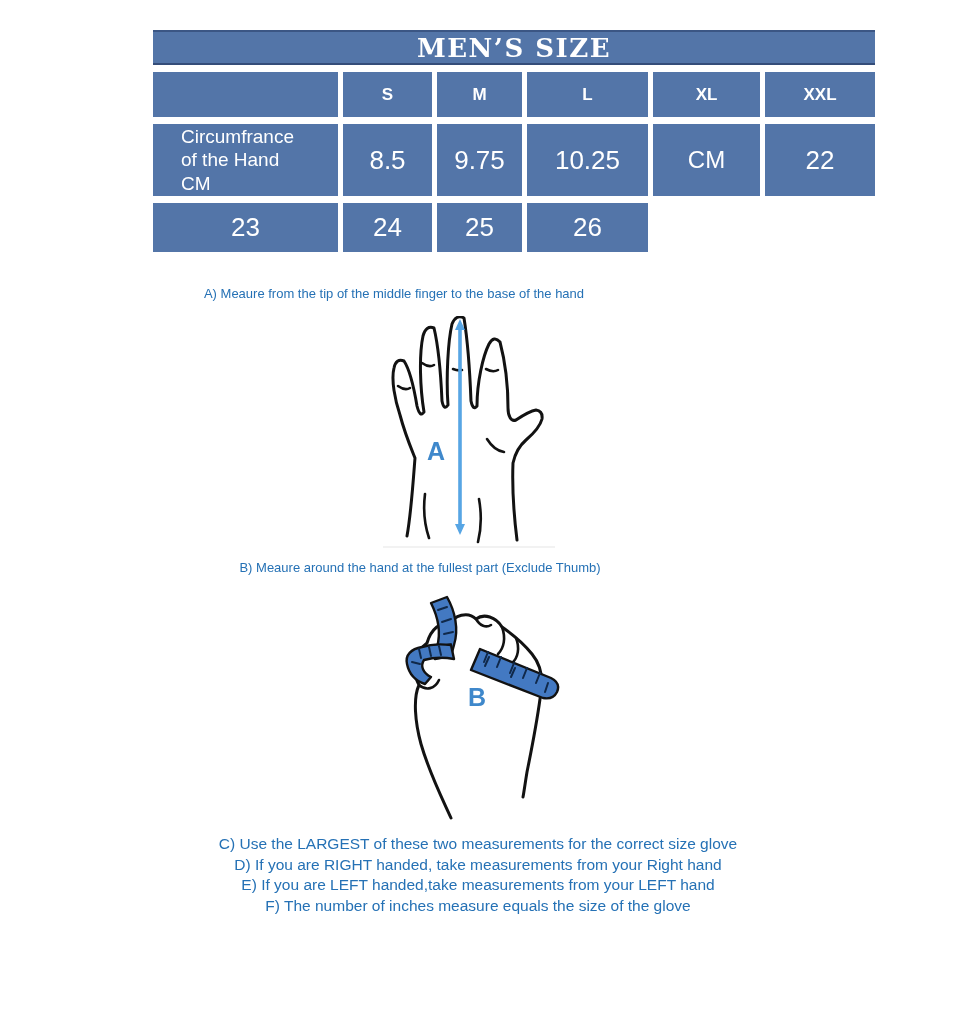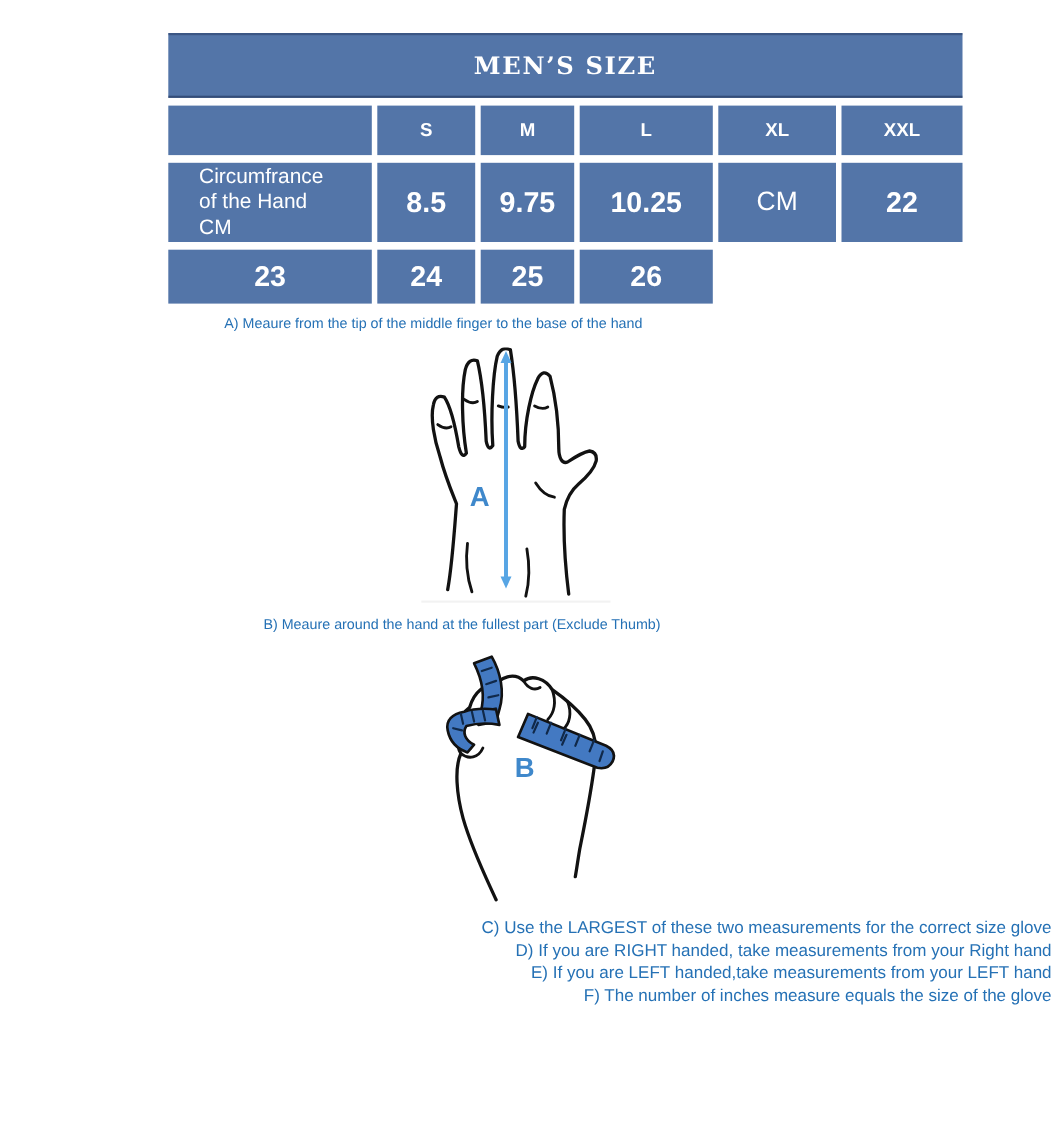--- a/index.html
+++ b/index.html
@@ -3,43 +3,43 @@
 <meta charset="utf-8">
 <style>
   html,body{margin:0;padding:0;background:#ffffff;}
   .canvas{
     position:relative;width:956px;height:1024px;background:#ffffff;overflow:hidden;
     font-family:"Liberation Sans",sans-serif;
   }
   
   .size-table{position:absolute;left:153px;top:30px;width:722px;}
   .table-title{
-    height:59px;background:var(--table-blue);
+    height:35px;background:var(--table-blue);
     border-top:2px solid rgba(15,30,65,.35);
     border-bottom:2px solid rgba(15,30,65,.45);
     box-sizing:border-box;
     display:flex;align-items:center;justify-content:center;
     color:var(--cell-text);
     font-family:"DejaVu Serif","Liberation Serif",serif;
-    font-weight:bold;font-size:22px;letter-spacing:1.5px;
+    font-weight:bold;font-size:26px;letter-spacing:1.5px;
     margin-bottom:7px;
   }
   .table-grid{
     display:grid;
     grid-template-columns:185fr 89fr 85fr 121fr 107fr 110fr;
     grid-template-rows:45px 72px 49px;
     column-gap:5px;row-gap:7px;
   }
   .cell{
     background:var(--table-blue);color:var(--cell-text);
     display:flex;align-items:center;justify-content:center;
     box-sizing:border-box;
   }
   .cell.head{font-weight:bold;font-size:17px;}
-  .cell.value{font-weight:bold;font-size:26px;}
+  .cell.value{font-weight:normal;font-size:26px;}
   .cell.rowlabel{font-size:19px;line-height:1.22;justify-content:flex-start;text-align:left;
     padding:0 28px 0 28px;}
   .cell.rowlabel-center{font-size:24px;}
   
   .note{
     position:absolute;left:0;width:788px;text-align:center;
     color:var(--instruction-blue);font-size:13px;
   }
   .note-block{
     position:absolute;left:0;width:956px;text-align:center;
@@ -188,20 +188,20 @@
       <path class="tick" d="M 126 75 l -4 10"></path>
       <path class="tick" d="M 139 80 l -4 10"></path>
       <path class="tick" d="M 152 85 l -4 10"></path>
       <path class="tick" d="M 97 78 l 4 -9"></path>
       <path class="tick" d="M 123 89 l 4 -9"></path>
       <path class="tick" d="M 160 95 l -3 9"></path>
       <text class="fig-letter" x="80" y="118">B</text>
     </svg>
   </div>
 
-  <div class="note-block" style="top:834px;text-align:right;">
+  <div class="note-block" style="top:834px;">
     <div>C) Use the LARGEST of these two measurements for the correct size glove</div>
     <div>D) If you are RIGHT handed, take measurements from your Right hand</div>
     <div>E) If you are LEFT handed,take measurements from your LEFT hand</div>
     <div>F) The number of inches measure equals the size of the glove</div>
   </div>
 
 </div>
 
 </body></html>

